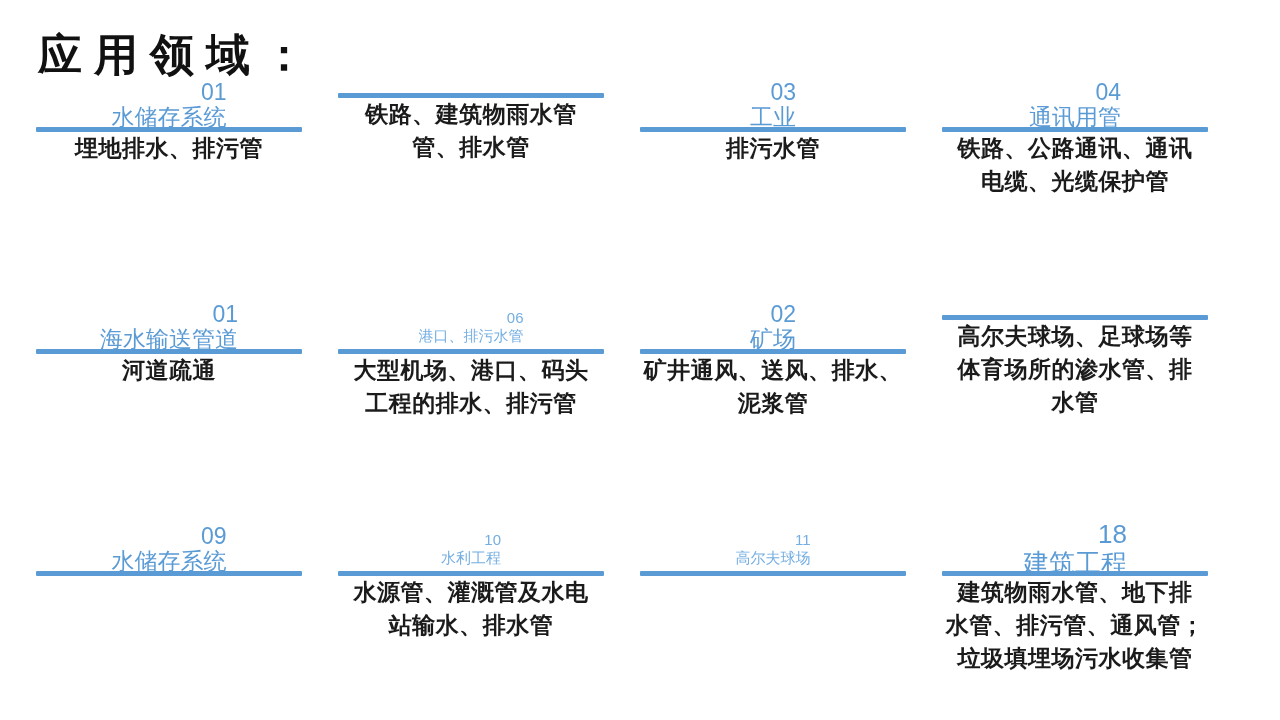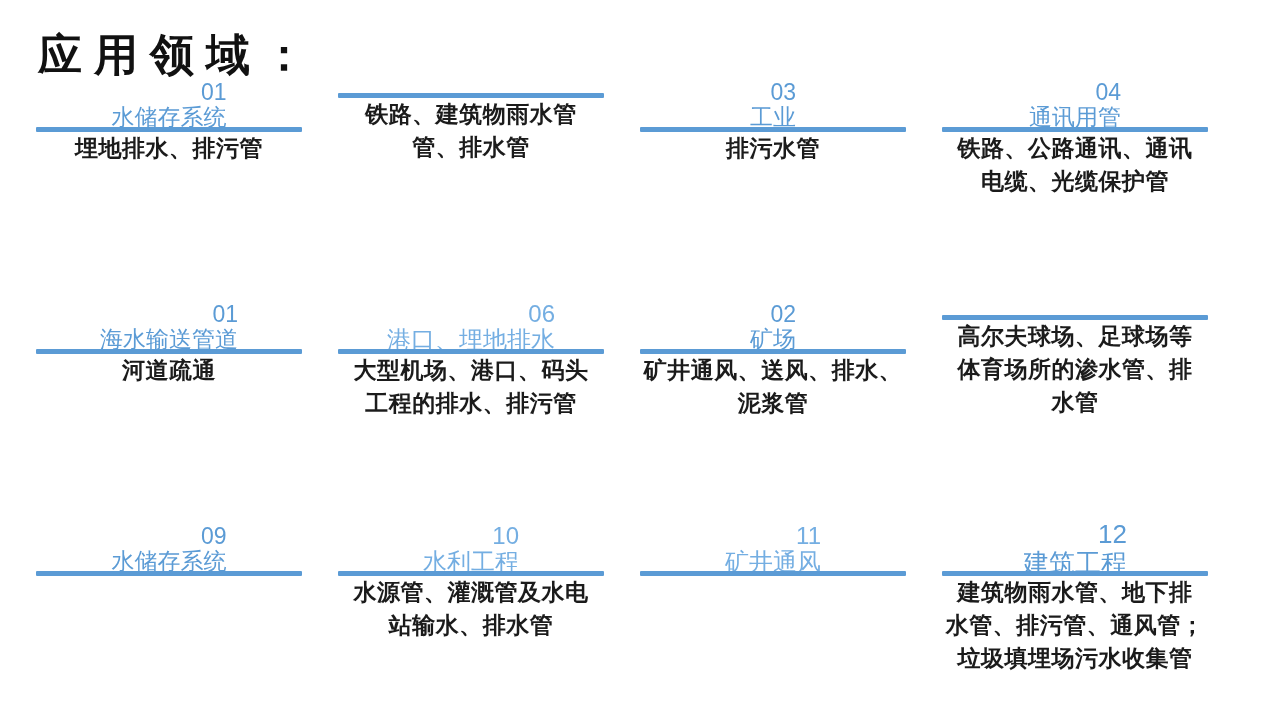--- a/index.html
+++ b/index.html
@@ -46,22 +46,23 @@
     display: flex;
     align-items: flex-end;
     justify-content: center;
     font-size: 23px;
     line-height: 1.1;
     color: var(--heading-blue, #5B9BD5);
     white-space: nowrap;
     flex-direction: column;
   }
   .card-heading.h-small {
-    font-size: 24px;
+    font-size: 15px;
     color: var(--heading-blue-light, #74AEE2);
+    justify-content: space-between;
   }
   .card-heading.h-large {
     font-size: 26px;
   }
   .card-heading .u {
     text-decoration-thickness: 2px;
     text-underline-offset: 3px;
   }
   .bar {
     width: 100%;
@@ -128,21 +129,21 @@
           <span>01</span>
           <span>海水输送管道</span>
         </div>
       <div class="bar"></div>
       <div class="card-body">河道疏通</div>
     </div>
 
     <div class="card">
       <div class="card-heading h-small">
           <span>06</span>
-          <span>港口、埋地排水</span>
+          <span>港口、排污水管</span>
         </div>
       <div class="bar"></div>
       <div class="card-body">大型机场、港口、码头
 工程的排水、排污管</div>
     </div>
 
     <div class="card">
       <div class="card-heading">
           <span>02</span>
           <span>矿场</span>
@@ -173,28 +174,28 @@
           <span>水利工程</span>
         </div>
       <div class="bar"></div>
       <div class="card-body">水源管、灌溉管及水电
 站输水、排水管</div>
     </div>
 
     <div class="card">
       <div class="card-heading h-small">
           <span>11</span>
-          <span>矿井通风</span>
+          <span>高尔夫球场</span>
         </div>
       <div class="bar"></div>
     </div>
 
     <div class="card">
       <div class="card-heading h-large">
-          <span>12</span>
+          <span>18</span>
           <span>建筑工程</span>
         </div>
       <div class="bar"></div>
       <div class="card-body">建筑物雨水管、地下排
 水管、排污管、通风管；
 垃圾填埋场污水收集管</div>
     </div>
 
   </div>
 </div>

